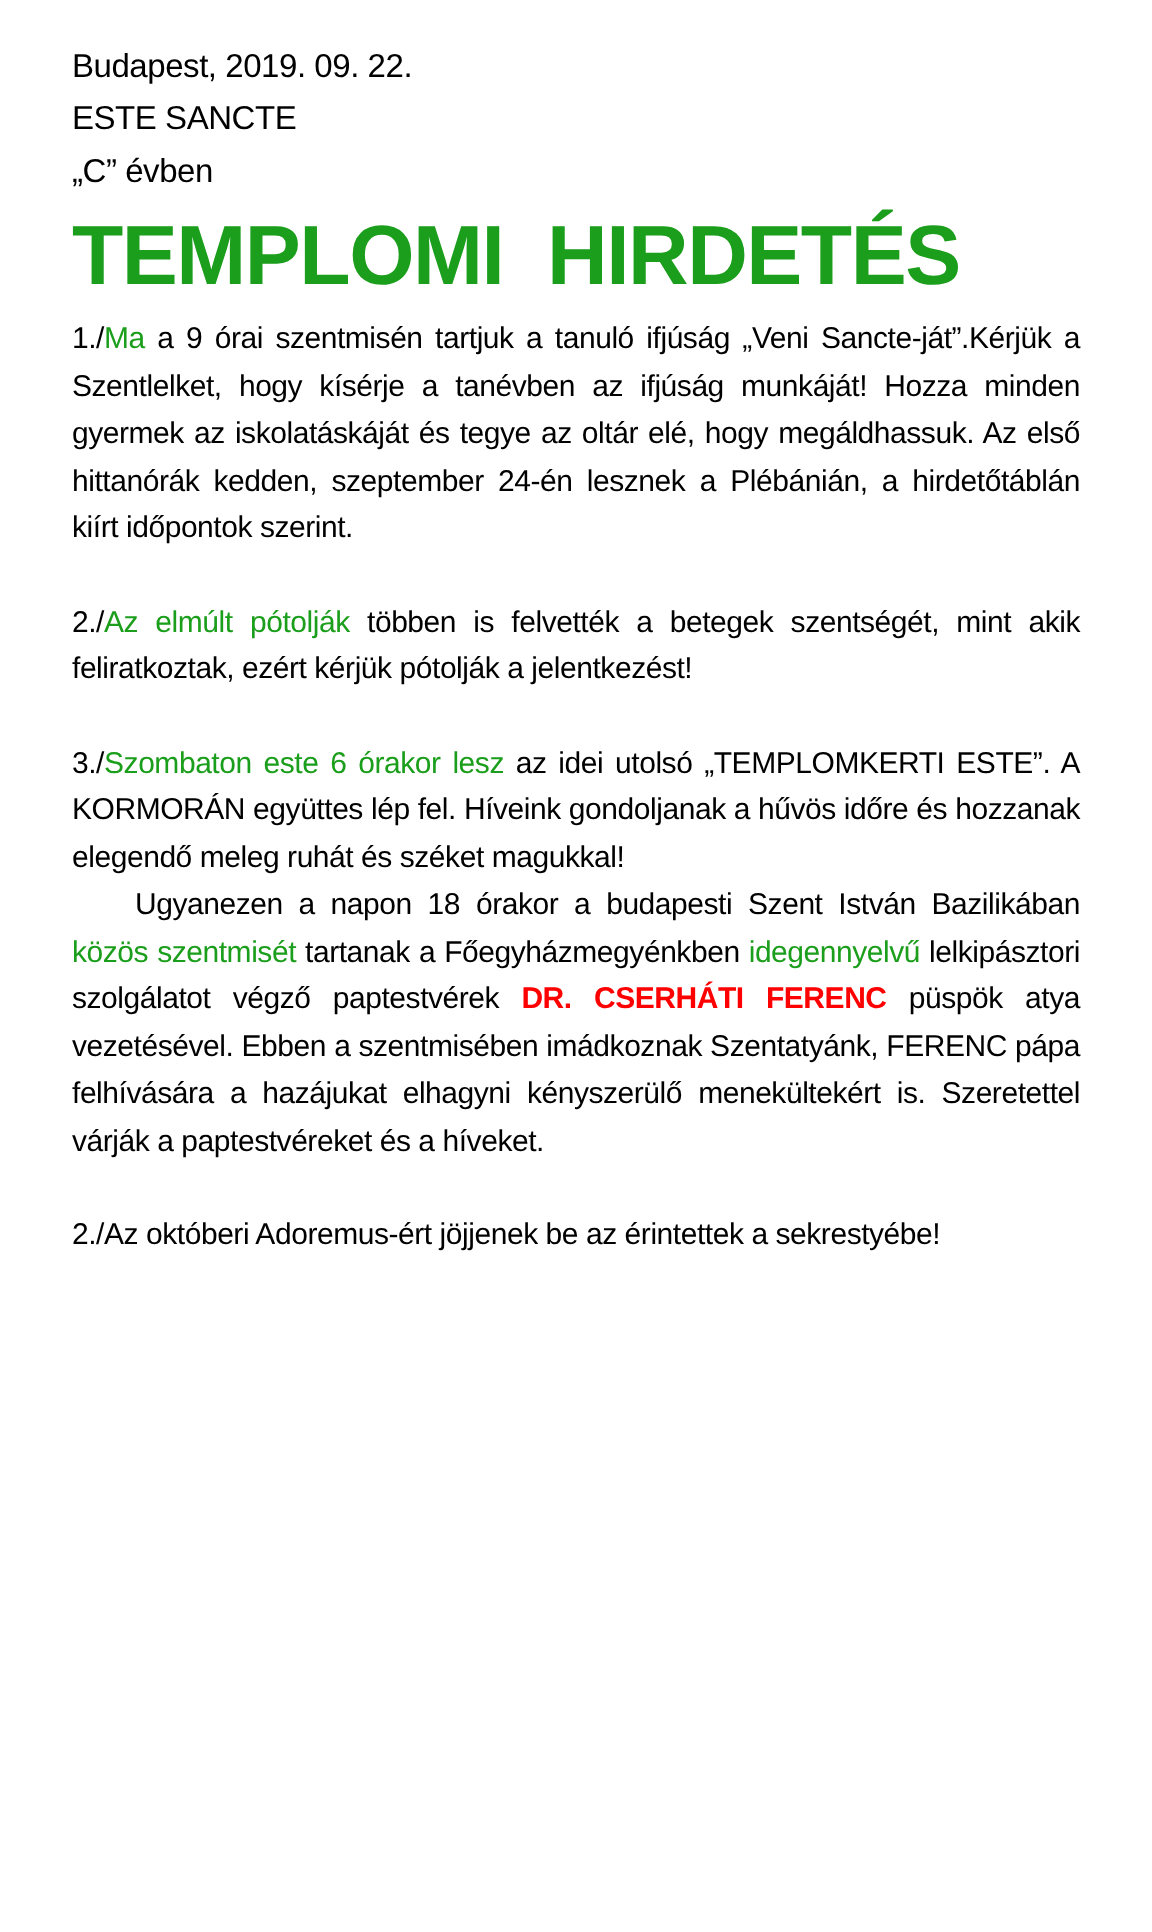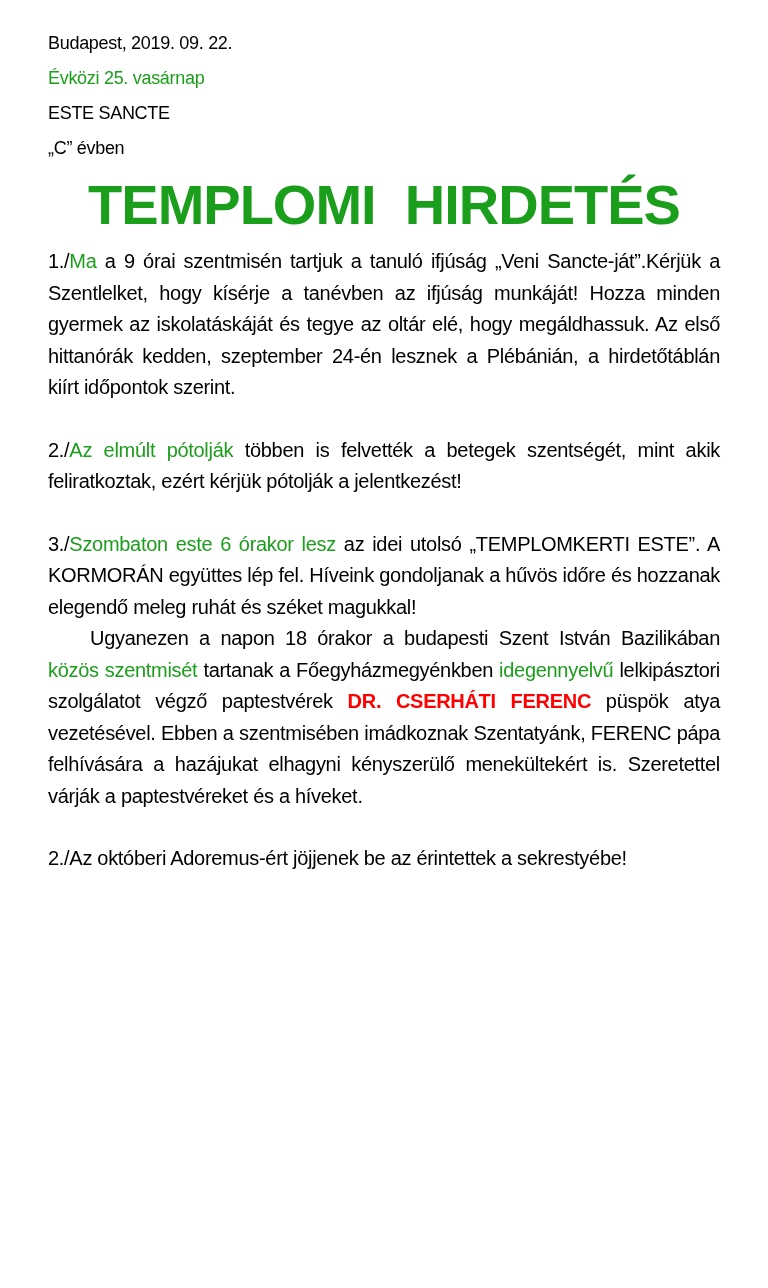--- a/index.html
+++ b/index.html
@@ -12,34 +12,34 @@
     width: 768px;
     height: 1288px;
     box-sizing: border-box;
     padding: 26px 48px 0 48px;
     background: var(--bg, #ffffff);
     color: var(--text, #000000);
     font-family: "Liberation Sans", "DejaVu Sans", sans-serif;
     overflow: hidden;
   }
   .header-line {
-    font-size: 18px;
+    font-size: 22px;
     line-height: 35px;
     letter-spacing: -0.3px;
     white-space: pre;
   }
   .header-line.green {
     color: var(--green, #1b9e1b);
   }
   .doc-title {
     margin: 8px 0 10px 0;
     font-size: 56px;
     line-height: 62px;
     font-weight: bold;
-    text-align: center;
+    text-align: left;
     color: var(--green, #1b9e1b);
     white-space: pre-wrap;
     letter-spacing: -1px;
   }
   .para {
     margin: 0 0 31px 0;
     font-size: 20px;
     line-height: 31.5px;
     letter-spacing: -0.3px;
     text-align: justify;
@@ -55,21 +55,20 @@
   .c-green { color: var(--green, #1b9e1b); }
   .c-red   { color: var(--red, #ff0000); font-weight: bold; }
 </style>
 </head>
 <body>
 
 <div class="page">
 
   <div class="header-line">Budapest, 2019. 09. 22.</div>
 
-  <div class="header-line green">Évközi 25. vasárnap</div>
 
   <div class="header-line">ESTE SANCTE</div>
 
   <div class="header-line">„C” évben</div>
 
   <h1 class="doc-title">TEMPLOMI  HIRDETÉS</h1>
 
   <p class="para"><span>1./</span><span class="c-green">Ma</span><span> a 9 órai szentmisén tartjuk a tanuló ifjúság „Veni Sancte-ját”.Kérjük a Szentlelket, hogy kísérje a tanévben az ifjúság munkáját! Hozza minden gyermek az iskolatáskáját és tegye az oltár elé, hogy megáldhassuk. Az első hittanórák kedden, szeptember 24-én lesznek a Plébánián, a hirdetőtáblán kiírt időpontok szerint.</span></p>
 
   <p class="para"><span>2./</span><span class="c-green">Az elmúlt pótolják</span><span> többen is felvették a betegek szentségét, mint akik feliratkoztak, ezért kérjük pótolják a jelentkezést!</span></p>

